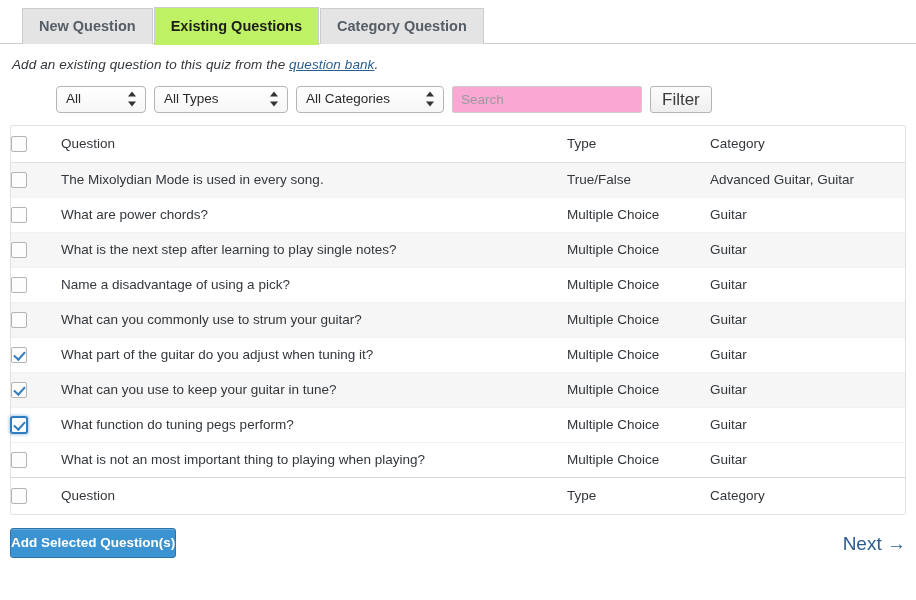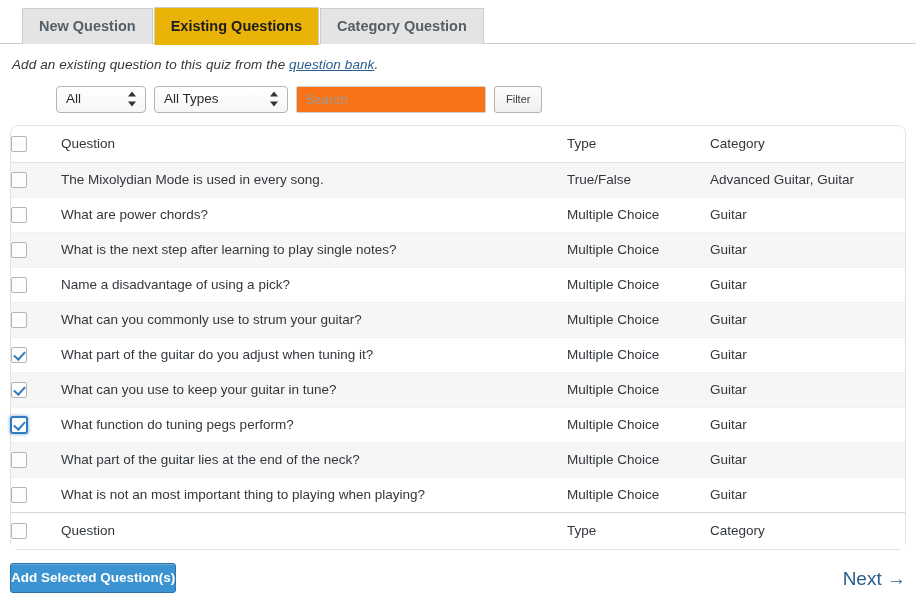--- a/index.html
+++ b/index.html
@@ -45,21 +45,21 @@
     background: #e4e4e4;
     color: #555d66;
     font-size: 14.5px;
     font-weight: bold;
     line-height: 1;
     white-space: nowrap;
     cursor: pointer;
     text-align: right;
   }
   .tab.active {
-    background: #eab308;
+    background: #bef264;
     color: #1c1c1c;
     height: 38px;
     margin-bottom: -1px;
     padding-bottom: 1px;
   }
 
   
   .description {
     margin: 13px 0 0 12px;
     font-size: 13.5px;
@@ -118,49 +118,49 @@
     border-right: 4.5px solid transparent;
   }
   .stepper .up { top: 0; border-bottom: 5px solid #333; }
   .stepper .dn { bottom: 0; border-top: 5px solid #333; }
 
   .search-input {
     width: 190px;
     height: 27px;
     border: 1px solid #cfcfcf;
     border-radius: 2px;
-    background: #f97316;
+    background: #f9a8d4;
     font-family: "Liberation Sans", sans-serif;
     font-size: 13.5px;
     color: #32373c;
     padding: 0 8px;
     margin-right: 8px;
     outline: none;
   }
   .search-input::placeholder { color: #9a9a9a; }
 
   .filter-btn {
     height: 27px;
     padding: 0 11px;
     border: 1px solid #b4b4b4;
     border-radius: 3px;
     background: linear-gradient(to bottom, #fcfcfc 0%, #efefef 100%);
     font-family: "Liberation Sans", sans-serif;
-    font-size: 11px;
+    font-size: 17px;
     color: #3c3c3c;
     cursor: pointer;
     line-height: 1;
     text-align: center;
   }
 
   
   .table-wrap {
     margin: 12px 10px 0 10px;
     border: 1px solid #e1e1e1;
-    border-radius: 8px;
+    border-radius: 2px;
     background: #ffffff;
   }
   table.qtable {
     width: 100%;
     border-collapse: collapse;
     table-layout: fixed;
   }
   table.qtable col.c-check { width: 50px; }
   table.qtable col.c-question { width: auto; }
   table.qtable col.c-type { width: 143px; }
@@ -284,20 +284,27 @@
   </div>
 
   <div class="select-wrap sel-w2">
     <span class="sel-label">All Types</span>
     <span class="stepper">
         <i class="up"></i>
         <i class="dn"></i>
       </span>
   </div>
 
+  <div class="select-wrap sel-w3">
+    <span class="sel-label">All Categories</span>
+    <span class="stepper">
+        <i class="up"></i>
+        <i class="dn"></i>
+      </span>
+  </div>
 
   <input class="search-input" type="text" placeholder="Search" style="">
 
   <button class="filter-btn">Filter</button>
 </div>
 
 <div class="table-wrap">
   <table class="qtable">
     <colgroup>
       <col class="c-check">
@@ -357,26 +364,20 @@
           <td class="cell-pad">What can you use to keep your guitar in tune?</td>
           <td class="cell-type">Multiple Choice</td>
           <td class="cell-cat">Guitar</td>
         </tr>
         <tr>
           <td class="cell-check"><span class="cbx checked focused"></span></td>
           <td class="cell-pad">What function do tuning pegs perform?</td>
           <td class="cell-type">Multiple Choice</td>
           <td class="cell-cat">Guitar</td>
         </tr>
-        <tr class="alt">
-          <td class="cell-check"><span class="cbx"></span></td>
-          <td class="cell-pad">What part of the guitar lies at the end of the neck?</td>
-          <td class="cell-type">Multiple Choice</td>
-          <td class="cell-cat">Guitar</td>
-        </tr>
         <tr>
           <td class="cell-check"><span class="cbx"></span></td>
           <td class="cell-pad">What is not an most important thing to playing when playing?</td>
           <td class="cell-type">Multiple Choice</td>
           <td class="cell-cat">Guitar</td>
         </tr>
       </tbody>
     <tfoot>
       <tr>
         <td class="cell-check">

